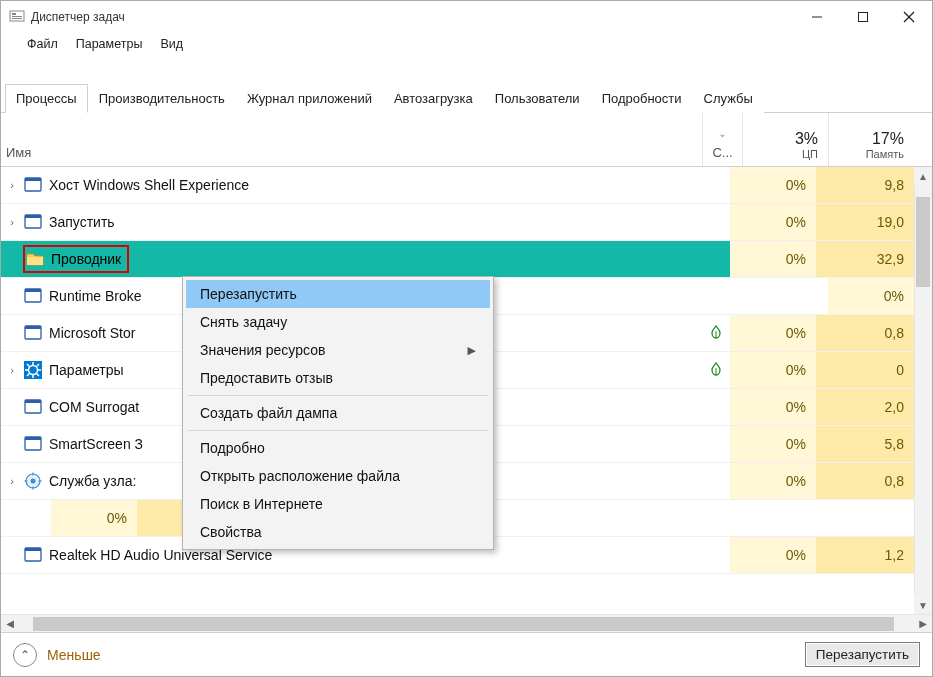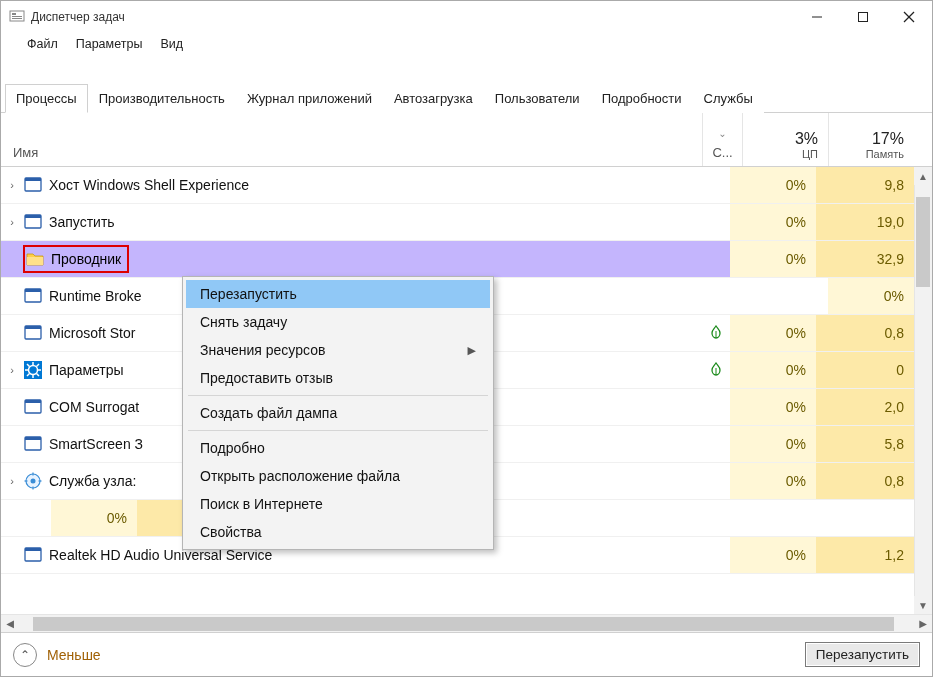--- a/index.html
+++ b/index.html
@@ -57,21 +57,21 @@
     background:#fff;
   }
   
   .cols {
     display:flex;
     align-items:flex-end;
     height:54px;
     border-bottom:1px solid #d0d0d0;
     position:relative;
   }
-  .col-name { flex:1; padding:0 0 6px 12px; color:#555; font-size:13px; }
+  .col-name { flex:1; padding:0 0 6px 5px; color:#555; font-size:13px; }
   .col-status { width:40px; text-align:center; padding-bottom:6px; color:#555; border-left:1px solid #e5e5e5; height:100%; display:flex;flex-direction:column;justify-content:flex-end;align-items:center;}
   .col-status .chev { font-size:10px; color:#888; margin-bottom:6px;}
   .col-num {
     width:86px; text-align:right; padding:0 10px 6px 0;
     border-left:1px solid #e5e5e5;
     height:100%; display:flex;flex-direction:column;justify-content:flex-end;
   }
   .col-num .pct { font-size:16px; color:#222; }
   .col-num .lbl { font-size:11px; color:#555; }
   .col-scroll { width:18px; }
@@ -89,21 +89,21 @@
     width:86px; text-align:right; padding-right:10px;
     background:#fff7d6; height:100%; display:flex;align-items:center;justify-content:flex-end;
     font-size:14px; color:#6b5b00;
   }
   .row .cell-mem {
     width:98px; text-align:right; padding-right:10px;
     background:#fde9a8; height:100%; display:flex;align-items:center;justify-content:flex-end;
     font-size:14px; color:#6b5b00;
   }
   .row .cell-scroll { width:18px; background:#f2f2f2; height:100%; border-left:1px solid #e5e5e5;}
-  .row.selected { background:#c4b5fd; }
+  .row.selected { background:#14b8a6; }
   .row.selected .pname { color:#000; }
   .row .highlight-box {
     border:2px solid #d00;
     padding:1px 6px 1px 0;
     display:inline-flex;align-items:center;
     height:28px;
   }
   
   .vtrack { position:absolute; right:0; top:0; width:18px; height:100%; background:#f2f2f2; border-left:1px solid #e5e5e5;}
   .vthumb { position:absolute; right:2px; top:30px; width:14px; height:90px; background:#c9c9c9; }

